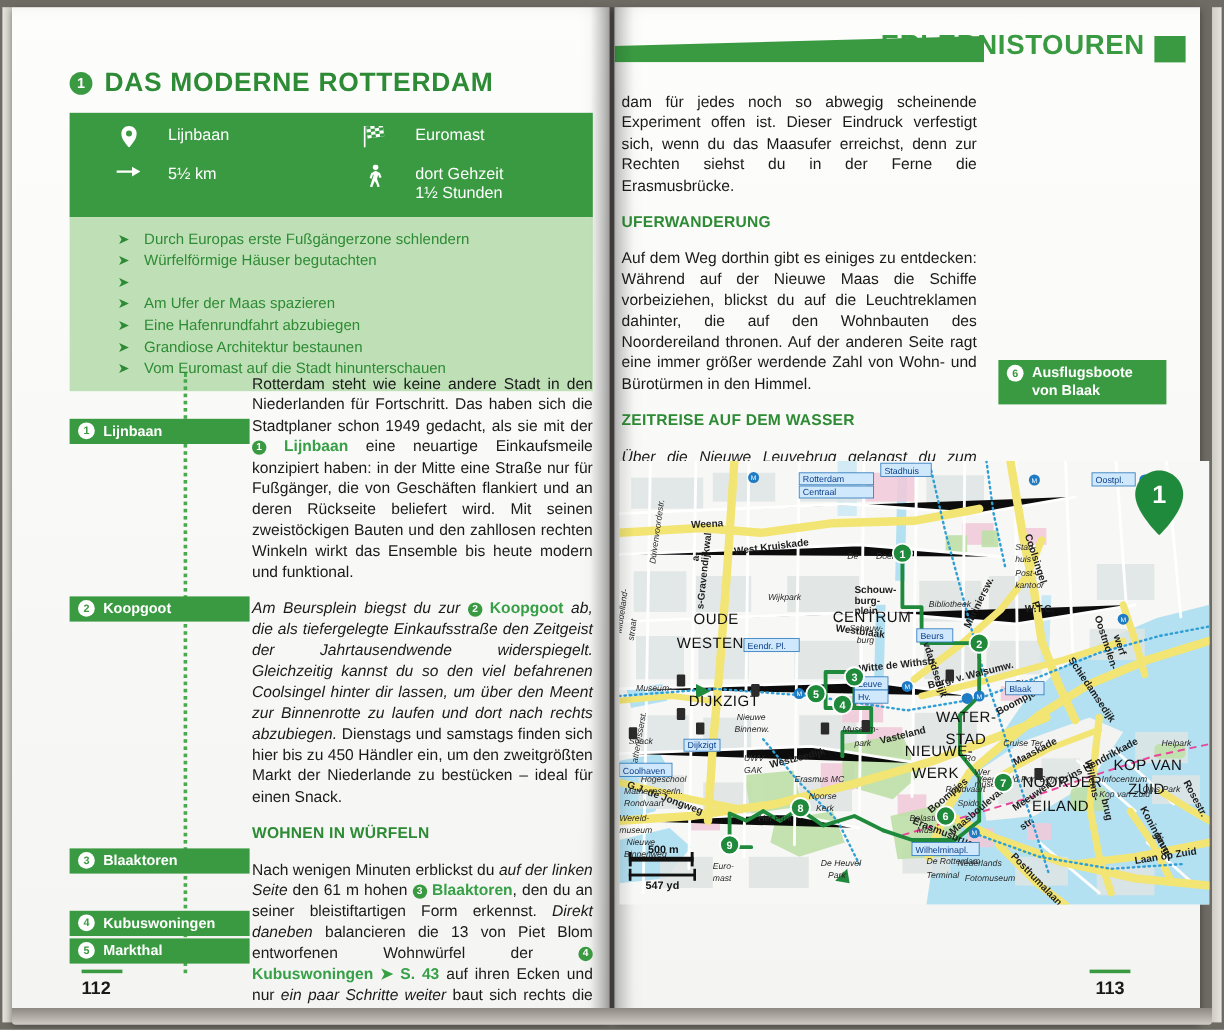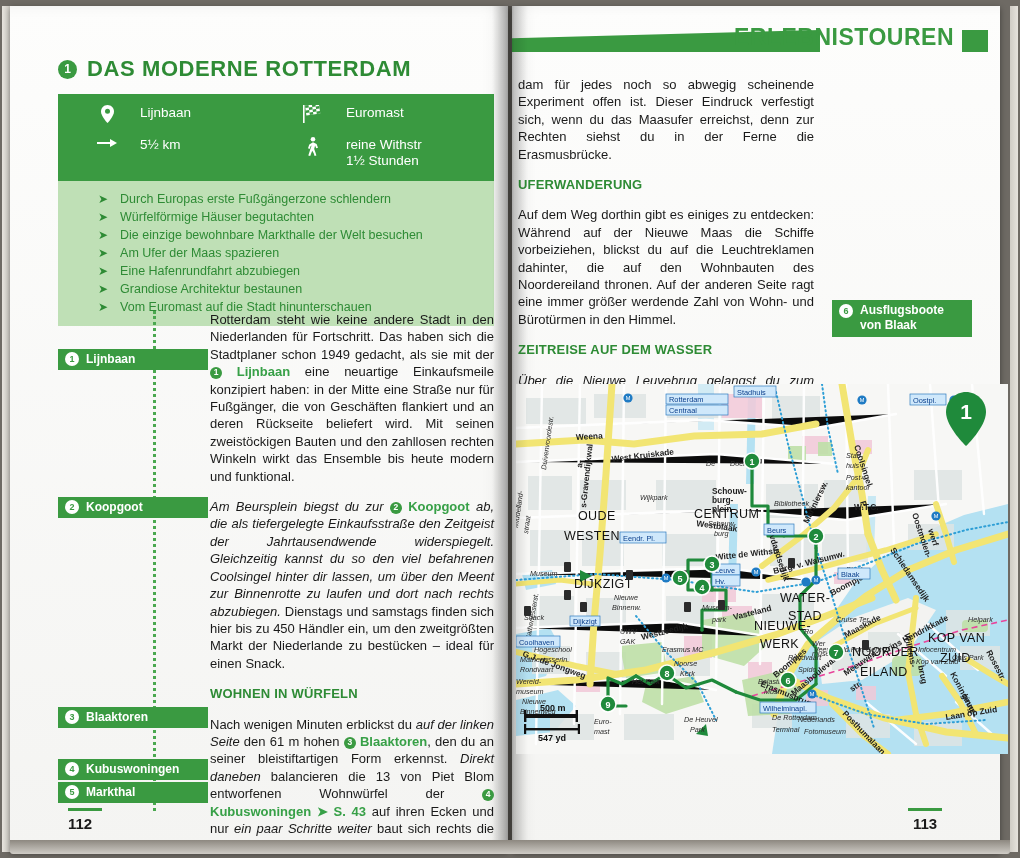--- a/index.html
+++ b/index.html
@@ -211,38 +211,37 @@
             <span class="info-txt">Euromast</span>
           </div>
           <div class="info-line">
             <span class="info-ico">
               <svg width="14" height="19" viewBox="0 0 14 19" fill="#fff">
                 <circle cx="7" cy="2.3" r="2.3"></circle>
                 <path d="M7 5.2 L3.3 7.4 L2 11.3 L3.6 11.9 L4.7 8.9 L5.6 8.4 L4 13.2 L2.3 18.6 L4.2 19 L6.2 13.8 L7.7 16.2 L8.6 19 L10.4 18.5 L9.4 15.3 L8.2 12.1 L9.1 8.6 L10.2 11.3 L12 10.8 L10.6 7.1 Z"></path>
               </svg>
             </span>
             <span class="info-txt">
-              <span>reine Withstr</span><br><span>1½ Stunden</span>
+              <span>dort Gehzeit</span><br><span>1½ Stunden</span>
             </span>
           </div>
         </div>
       </div>
 
       <div class="goal-box">
         <div class="goal-row">
             <span class="goal-arrow">➤</span>
             <span class="goal-txt">Durch Europas erste Fußgängerzone schlendern</span>
           </div>
         <div class="goal-row">
             <span class="goal-arrow">➤</span>
             <span class="goal-txt">Würfelförmige Häuser begutachten</span>
           </div>
         <div class="goal-row">
             <span class="goal-arrow">➤</span>
-            <span class="goal-txt">Die einzige bewohnbare Markthalle der Welt besuchen</span>
           </div>
         <div class="goal-row">
             <span class="goal-arrow">➤</span>
             <span class="goal-txt">Am Ufer der Maas spazieren</span>
           </div>
         <div class="goal-row">
             <span class="goal-arrow">➤</span>
             <span class="goal-txt">Eine Hafenrundfahrt abzubiegen</span>
           </div>
         <div class="goal-row">

